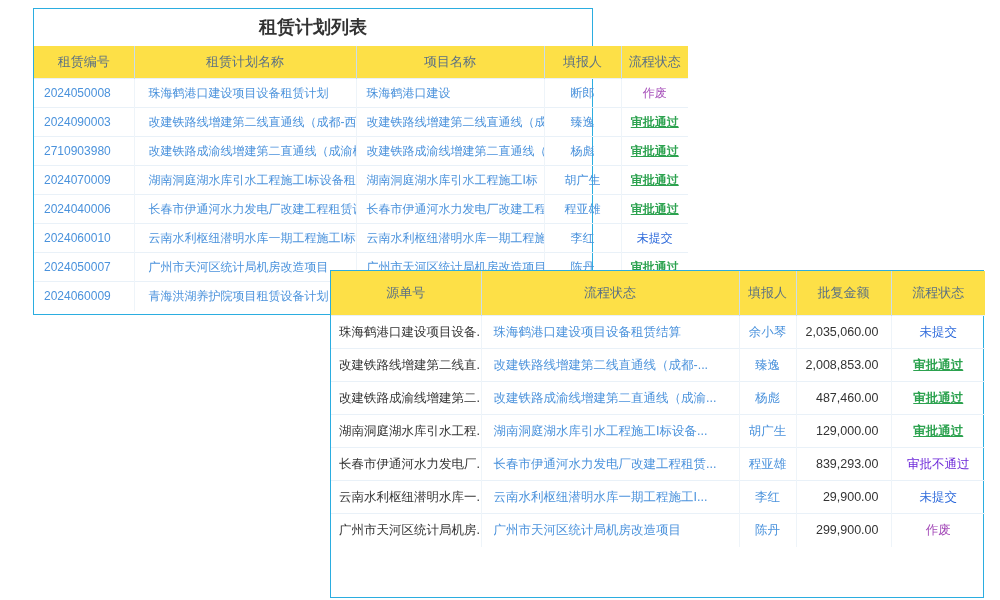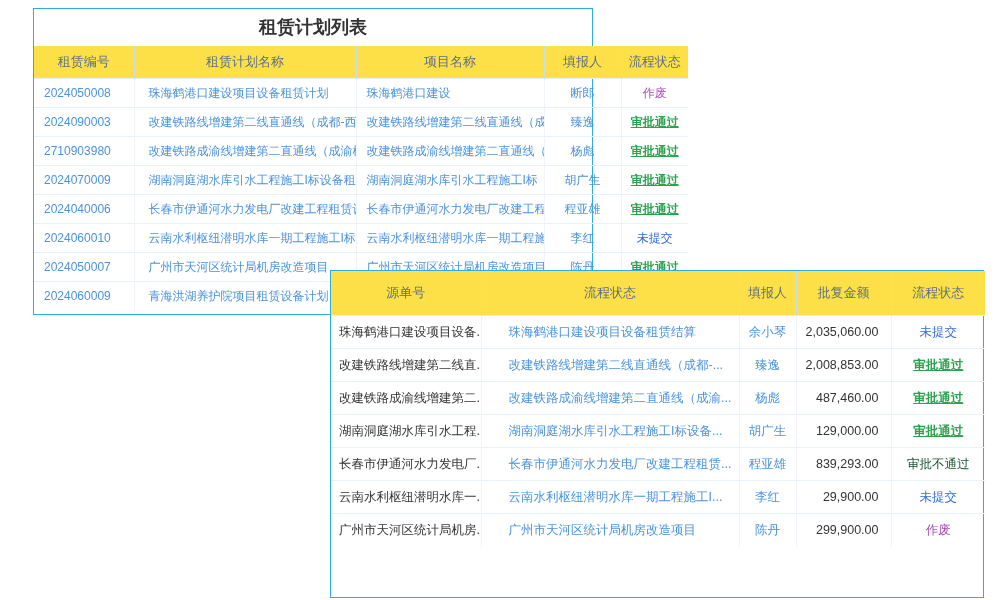--- a/index.html
+++ b/index.html
@@ -38,24 +38,24 @@
   #card-plan td{height:29px;}
   #card-settle th{height:42px;font-size:13px;margin-top:32px;}
   #card-settle td{height:33px;font-size:12.5px;}
   .c-link{color:#4a92dc;}
   .al{text-align:left;}
   .ac{text-align:center;}
   .ar{text-align:right;padding-right:12px;}
   .pl10{padding-left:10px;}
   .pl14{padding-left:14px;}
   .pl8{padding-left:8px;}
-  .pl12{padding-left:27px;}
+  .pl12{padding-left:12px;}
   .st-approved{text-decoration:underline;font-weight:bold;}
 </style>
-<style>.st-approved{color:#2ca24f;}.st-unsubmitted{color:#2f6bdb;margin-left:24px;}.st-rejected{color:#14532d;}.st-voided{color:#a44bb8;}</style></head>
+<style>.st-approved{color:#2ca24f;}.st-unsubmitted{color:#2f6bdb;margin-left:24px;}.st-rejected{color:#6d28d9;}.st-voided{color:#a44bb8;}</style></head>
 <body>
 
 <div class="card" id="card-plan">
   <div class="card-title">租赁计划列表</div>
   <table>
     <colgroup>
       <col style="width:100px">
         <col style="width:222px">
         <col style="width:188px">
       <col style="width:77px">

